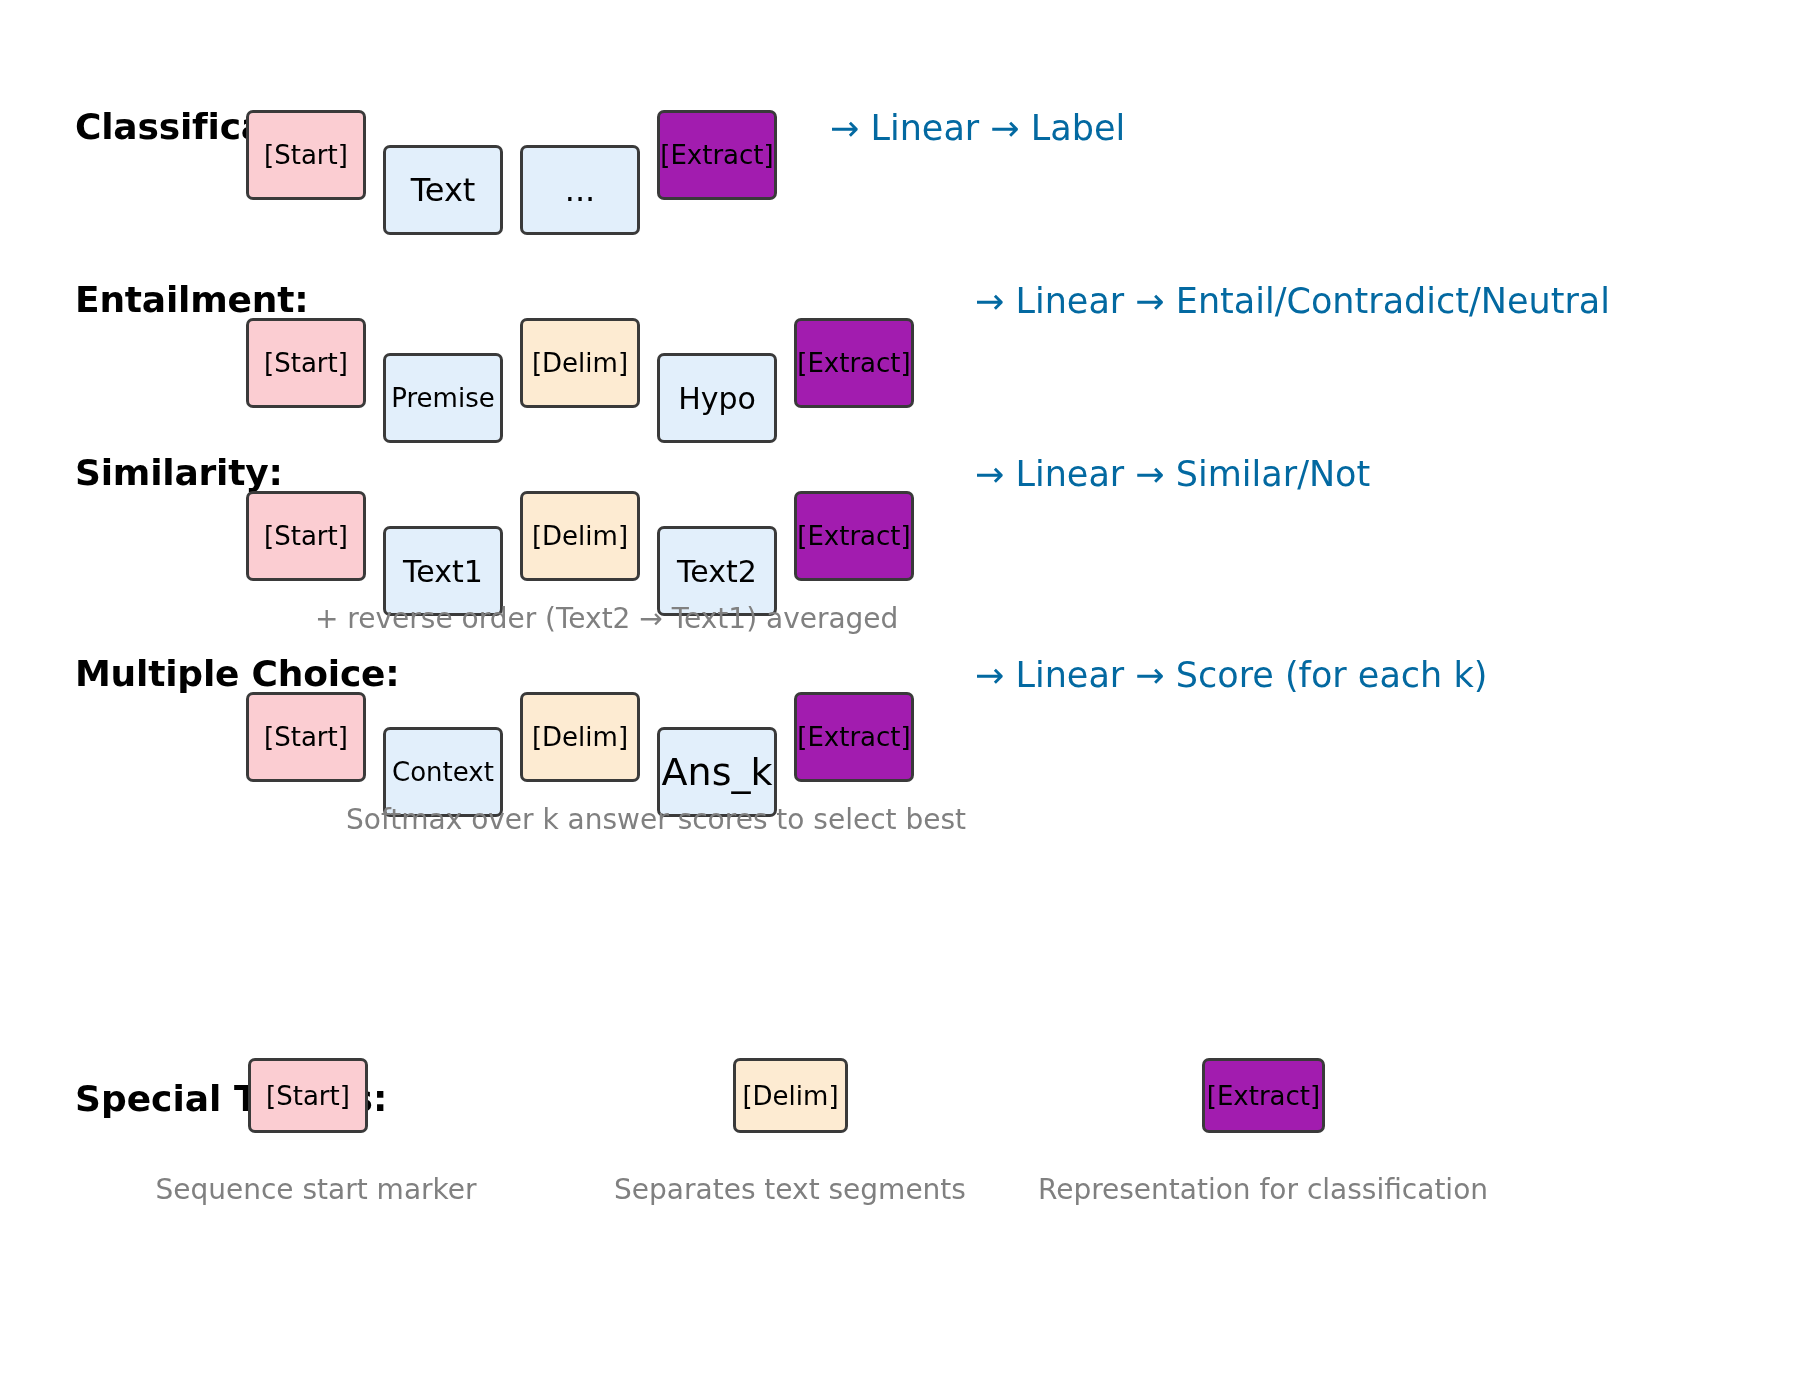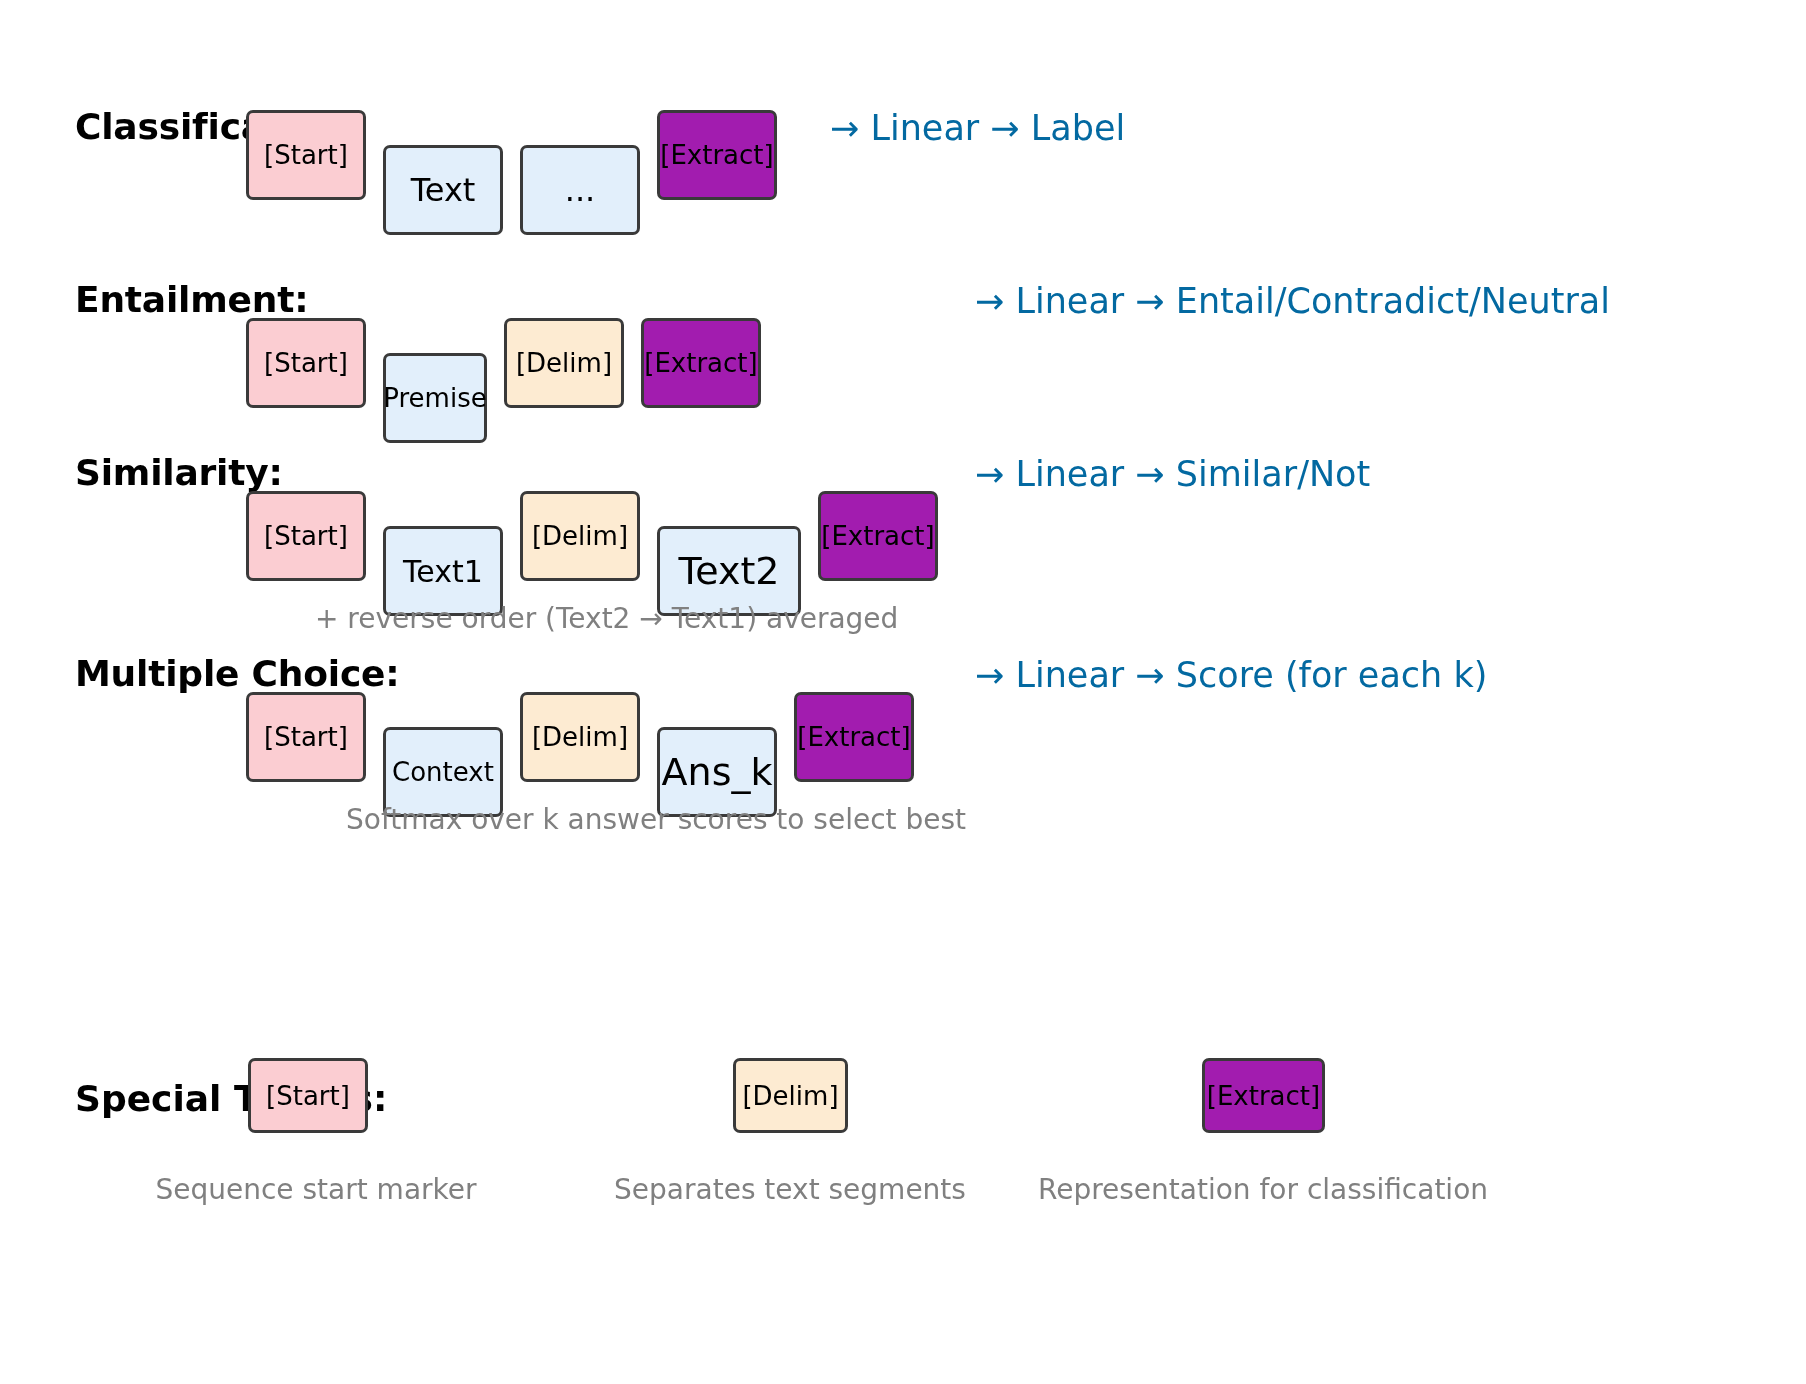--- a/index.html
+++ b/index.html
@@ -125,33 +125,34 @@
         <div class="token-box fill-text" style="width: 120px; height: 90px; font-size: 32px;">Text</div>
         <div class="token-box fill-text" style="width: 120px; height: 90px; font-size: 32px;">...</div>
         <div class="token-box fill-extract" style="width: 120px; height: 90px; font-size: 26px;">[Extract]</div>
       </div>
       <div class="out-text" style="left: 830px; top: 108px;">→ Linear → Label</div>
     </div>
     <div class="task-row" style="top: 0px;">
       <div class="row-label" style="top: 279px;">Entailment:</div>
       <div class="token-strip" style="left: 246px; top: 318px;">
         <div class="token-box fill-start" style="width: 120px; height: 90px; font-size: 26px;">[Start]</div>
-        <div class="token-box fill-text" style="width: 104px; height: 90px; font-size: 26px;">Premise</div>
+        <div class="token-box fill-text" style="width: 120px; height: 90px; font-size: 26px;">Premise</div>
         <div class="token-box fill-delim" style="width: 120px; height: 90px; font-size: 26px;">[Delim]</div>
+        <div class="token-box fill-text" style="width: 120px; height: 90px; font-size: 30px;">Hypo</div>
         <div class="token-box fill-extract" style="width: 120px; height: 90px; font-size: 26px;">[Extract]</div>
       </div>
       <div class="out-text" style="left: 975px; top: 281px;">→ Linear → Entail/Contradict/Neutral</div>
     </div>
     <div class="task-row" style="top: 0px;">
       <div class="row-label" style="top: 452px;">Similarity:</div>
       <div class="token-strip" style="left: 246px; top: 491px;">
         <div class="token-box fill-start" style="width: 120px; height: 90px; font-size: 26px;">[Start]</div>
         <div class="token-box fill-text" style="width: 120px; height: 90px; font-size: 30px;">Text1</div>
         <div class="token-box fill-delim" style="width: 120px; height: 90px; font-size: 26px;">[Delim]</div>
-        <div class="token-box fill-text" style="width: 144px; height: 90px; font-size: 38px;">Text2</div>
+        <div class="token-box fill-text" style="width: 120px; height: 90px; font-size: 30px;">Text2</div>
         <div class="token-box fill-extract" style="width: 120px; height: 90px; font-size: 26px;">[Extract]</div>
       </div>
       <div class="out-text" style="left: 975px; top: 454px;">→ Linear → Similar/Not</div>
       <div class="row-caption" style="left: 315px; top: 602px;">+ reverse order (Text2 → Text1) averaged</div>
     </div>
     <div class="task-row" style="top: 0px;">
       <div class="row-label" style="top: 653px;">Multiple Choice:</div>
       <div class="token-strip" style="left: 246px; top: 692px;">
         <div class="token-box fill-start" style="width: 120px; height: 90px; font-size: 26px;">[Start]</div>
         <div class="token-box fill-text" style="width: 120px; height: 90px; font-size: 26px;">Context</div>

